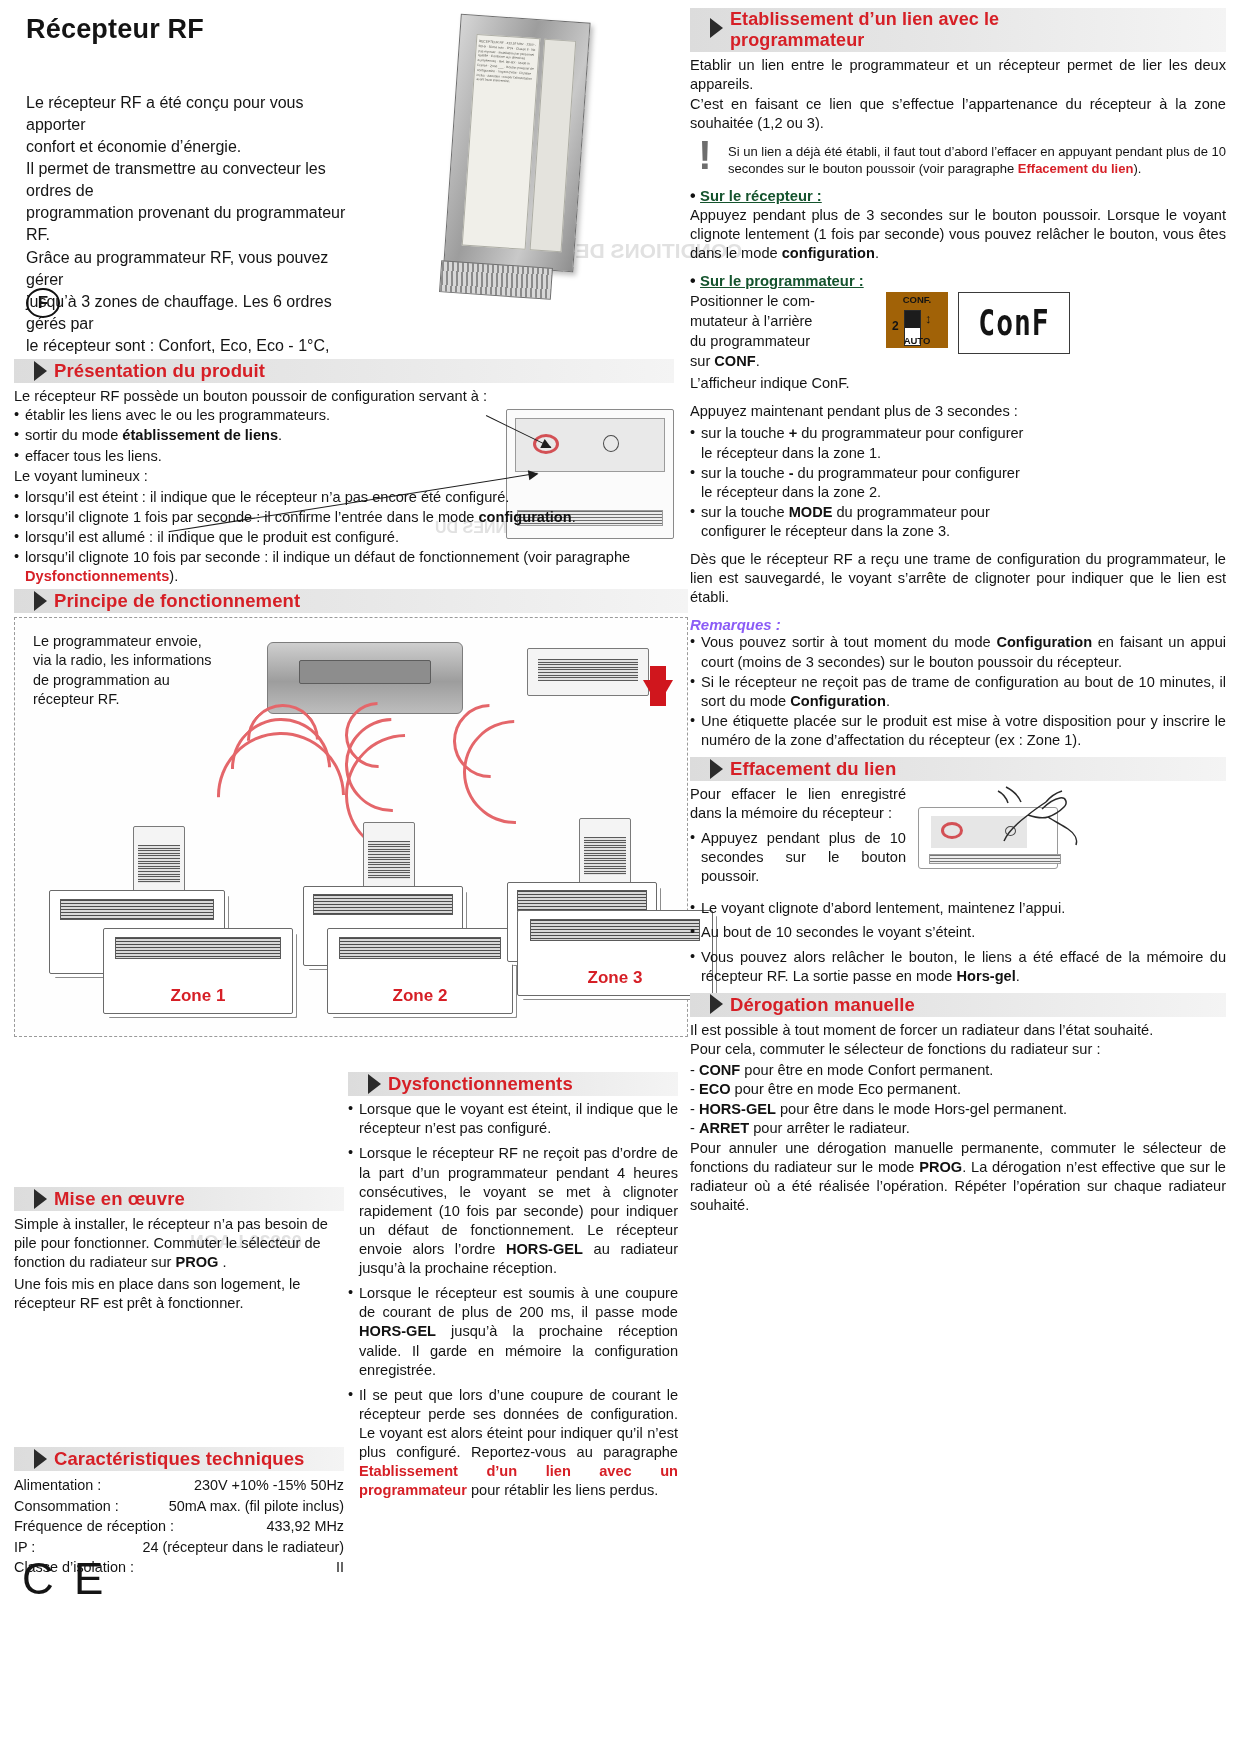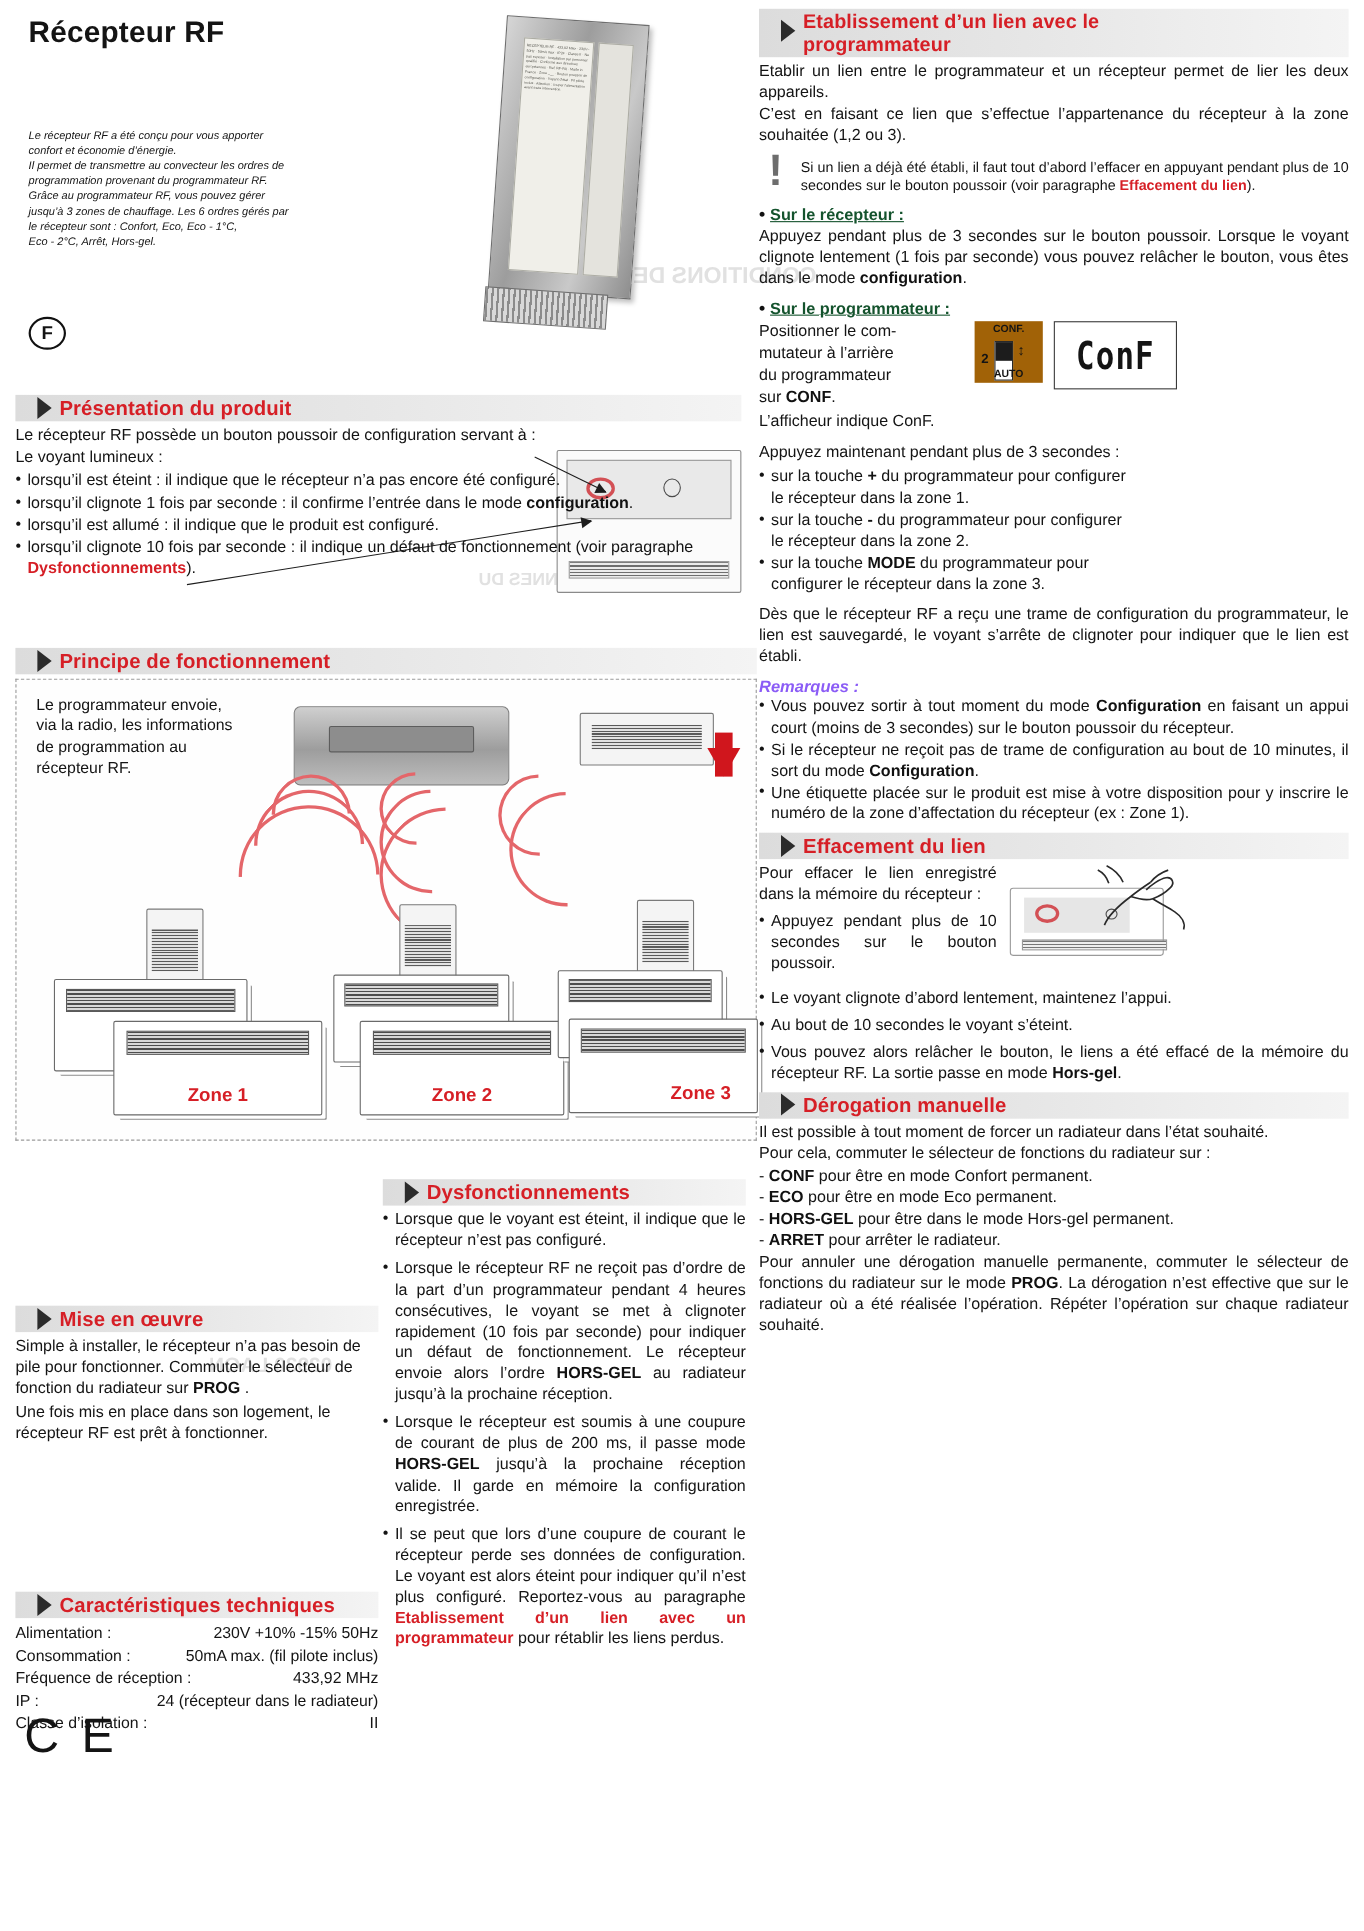--- a/index.html
+++ b/index.html
@@ -47,22 +47,22 @@
   .just { text-align:justify; }
   b, strong { font-weight:bold; color:#111; }
   .red { color:#d61f26; font-weight:bold; }
 
   ul.bul { list-style:none; margin:0; padding:0; }
   ul.bul > li { position:relative; padding-left:11px; margin-bottom:1px; }
   ul.bul > li:before { content:"•"; position:absolute; left:0; top:-1px; }
 
   
   #title { position:absolute; left:26px; top:14px; font-size:27px; font-weight:bold; letter-spacing:.2px; }
-  #intro { position:absolute; left:26px; top:117px; width:330px;
-           font-style:italic; font-size:10px; line-height:1.38; }
+  #intro { position:absolute; left:26px; top:92px; width:330px;
+           font-size:16px; line-height:1.38; }
   #fmark { position:absolute; left:26px; top:288px; width:34px; height:30px;
            border:2.2px solid #111; border-radius:50%;
            display:flex; align-items:center; justify-content:center;
            font-size:17px; font-weight:bold; }
 
   #presentation { position:absolute; left:14px; top:352px; width:660px; }
   #principe { position:absolute; left:14px; top:582px; width:674px; }
 
   
   .diagram {
@@ -263,20 +263,25 @@
 
   <div id="presentation">
     <div class="sec-head">
       <span class="tri"></span>
       <h2>Présentation du produit</h2>
     </div>
 
     <div style="position:relative;">
       <div style="width:500px;">
         <p class="txt">Le récepteur RF possède un bouton poussoir de configuration servant à :</p>
+        <ul class="bul txt">
+          <li><span>établir les liens avec le ou les programmateurs.</span></li>
+          <li>sortir du mode <b>établissement de liens</b>.</li>
+          <li><span>effacer tous les liens.</span></li>
+        </ul>
         <p class="txt" style="margin-top:1px;">Le voyant lumineux :</p>
       </div>
 
       <div class="callout-rx">
         <div class="panel"></div>
         <div class="led"></div>
         <div class="btn"></div>
         <div class="lip"></div>
       </div>
       <div class="lead" style="left:472px;top:28px;width:72px;transform:rotate(26deg);"></div>
@@ -346,21 +351,21 @@
         <div class="grille"></div>
       </div>
       <div class="conv" style="left:312px;top:310px;width:186px;height:86px;">
         <div class="grille"></div>
         <div class="zlab">Zone 2</div>
       </div>
 
       <div class="conv" style="left:492px;top:264px;width:150px;height:80px;">
         <div class="grille"></div>
       </div>
-      <div class="conv" style="left:502px;top:308px;width:172px;height:86px;padding-left:34px;">
+      <div class="conv" style="left:502px;top:292px;width:196px;height:86px;">
         <div class="grille"></div>
         <div class="zlab">Zone 3</div>
       </div>
     </div>
   </div>
 
   <div id="mise">
     <div class="sec-head">
       <span class="tri"></span>
       <h2>Mise en œuvre</h2>

